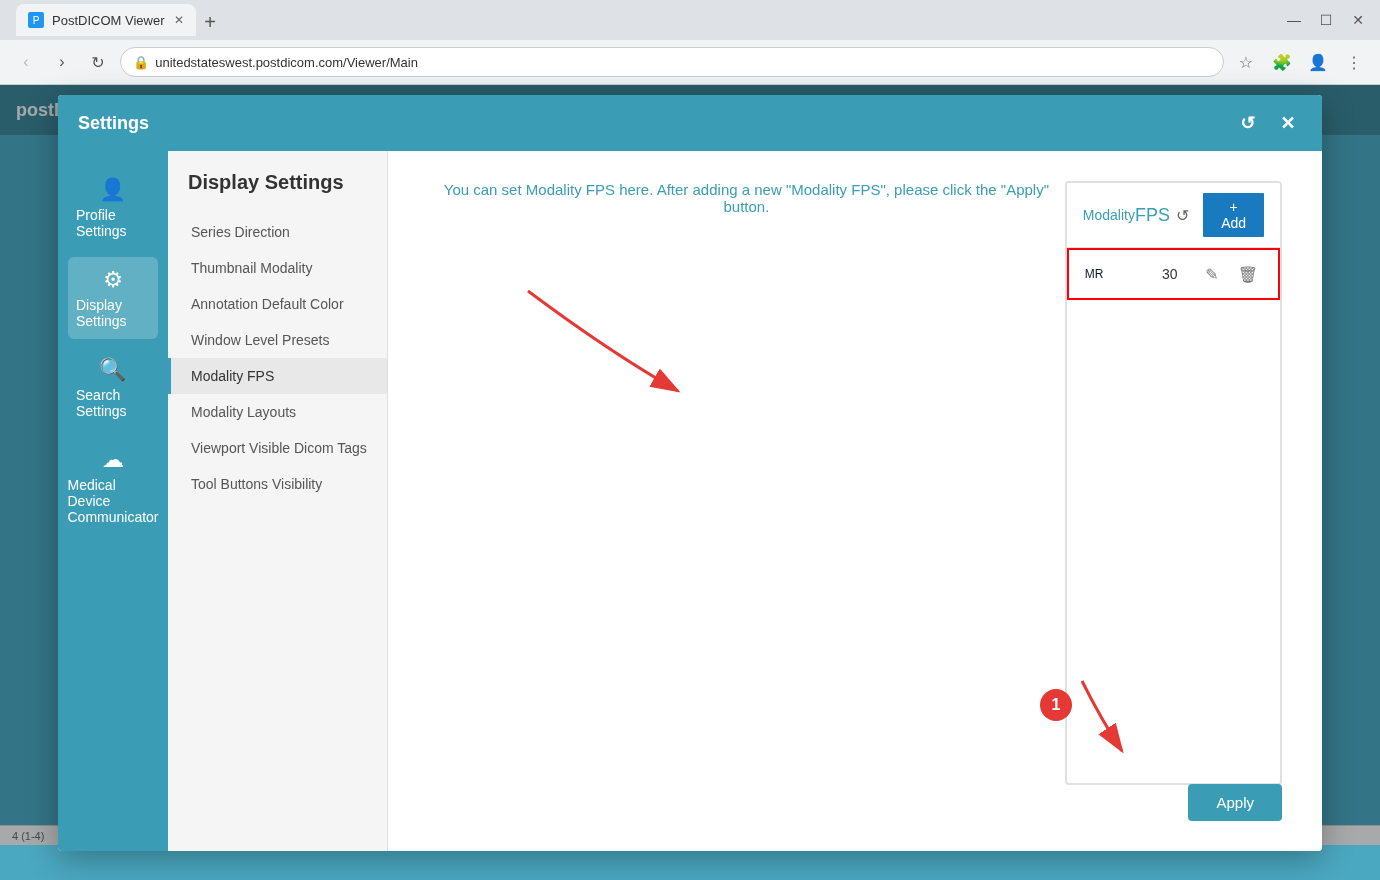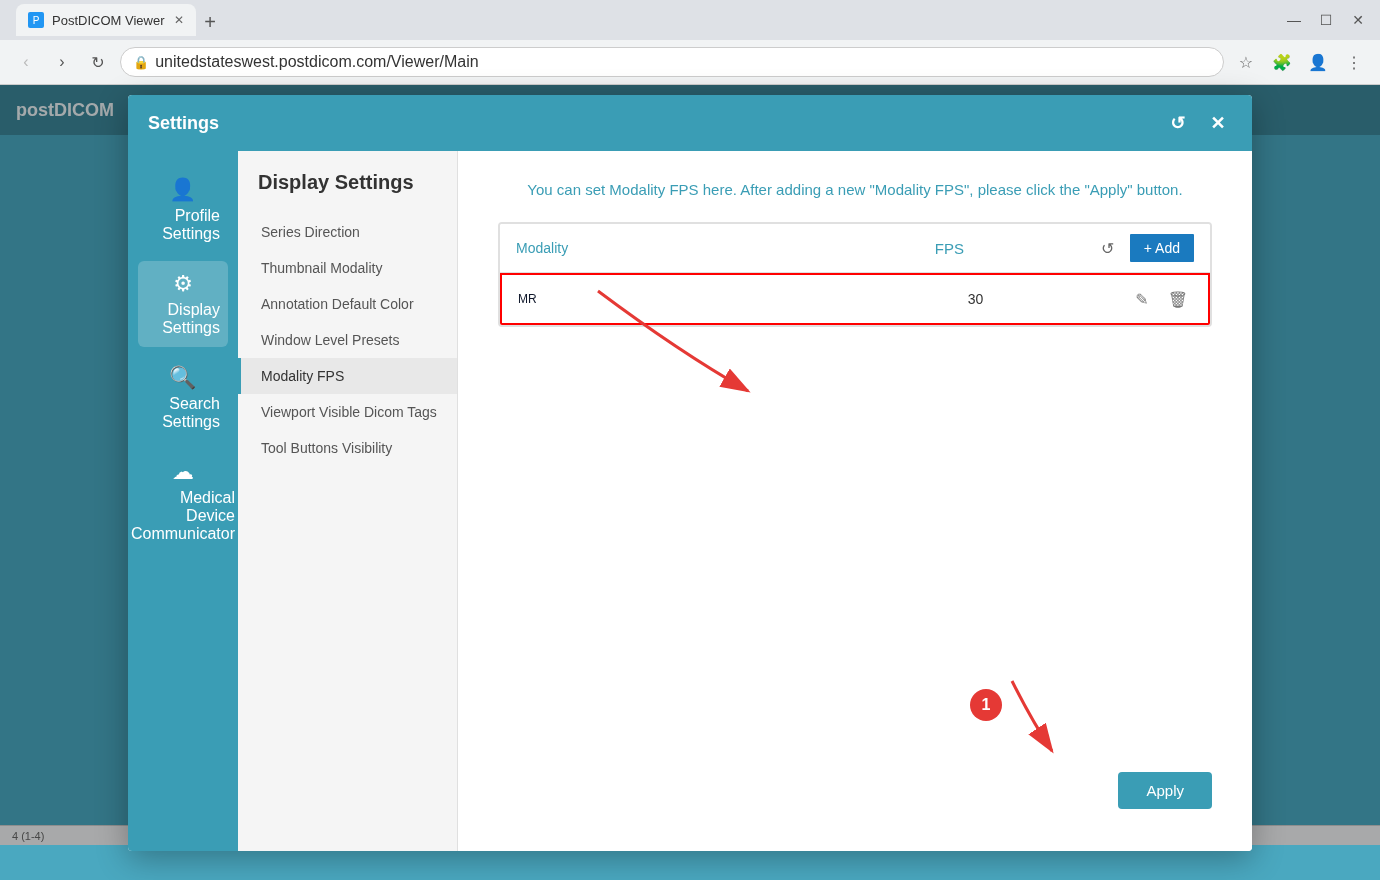--- a/index.html
+++ b/index.html
@@ -118,21 +118,21 @@
       top: 0; left: 0; right: 0; bottom: 0;
       background: rgba(0,0,0,0.3);
       display: flex;
       align-items: flex-start;
       justify-content: center;
       padding-top: 10px;
       z-index: 10;
     }
     .settings-window {
       background: white;
-      width: 1124px;
+      width: 1264px;
       border-radius: 4px;
       overflow: hidden;
       box-shadow: 0 8px 32px rgba(0,0,0,0.3);
       display: flex;
       flex-direction: column;
     }
     .settings-header {
       background: #3a9db5;
       color: white;
       display: flex; align-items: center; justify-content: space-between;
@@ -170,21 +170,21 @@
       cursor: pointer;
       border-radius: 6px;
       width: 90px;
       gap: 4px;
     }
     .sidebar-item.active { background: rgba(255,255,255,0.2); }
     .sidebar-item-icon {
       font-size: 22px; color: white;
     }
     .sidebar-item-label {
-      font-size: 16px; color: white; text-align: right; font-weight: 500;
+      font-size: 14px; color: white; text-align: left; font-weight: 500;
     }
 
     
     .settings-content {
       flex: 1;
       display: flex;
     }
 
     
     .sub-nav {
@@ -209,21 +209,21 @@
       border-left-color: #3a9db5;
       color: #333; font-weight: 500;
     }
 
     
     .main-panel {
       flex: 1;
       padding: 30px 40px;
       background: white;
       display: flex;
-      flex-direction: column;
+      flex-direction: row;
       position: relative;
     }
     .info-text {
       color: #3a9db5;
       font-size: 15px;
       margin-bottom: 24px;
       text-align: center;
     }
 
     
@@ -236,21 +236,21 @@
     .fps-table-header {
       display: flex; align-items: center;
       padding: 10px 16px;
       background: white;
       border-bottom: 1px solid #e0e0e0;
     }
     .fps-col-modality {
       flex: 1; color: #3a9db5; font-size: 14px;
     }
     .fps-col-fps {
-      flex: 1; color: #3a9db5; font-size: 15px; text-align: center;
+      flex: 1; color: #3a9db5; font-size: 18px; text-align: center;
     }
     .fps-header-actions {
       display: flex; align-items: center; gap: 8px;
     }
     .reset-icon {
       cursor: pointer; color: #666; font-size: 16px;
       width: 28px; height: 28px;
       display: flex; align-items: center; justify-content: center;
       border-radius: 50%;
     }
@@ -291,21 +291,21 @@
     
     .apply-btn {
       background: #3a9db5;
       color: white;
       border: none;
       padding: 10px 28px;
       border-radius: 4px;
       font-size: 15px;
       cursor: pointer;
       position: absolute;
-      bottom: 42px;
+      bottom: 30px;
       right: 40px;
     }
 
     
     .step-badge {
       width: 32px; height: 32px;
       background: #e53935;
       border-radius: 50%;
       color: white;
       font-size: 16px; font-weight: bold;
@@ -335,21 +335,21 @@
       <button class="browser-btn">✕</button>
     </div>
   </div>
 
   <div class="address-bar-row">
     <button class="nav-btn disabled">‹</button>
     <button class="nav-btn">›</button>
     <button class="nav-btn">↻</button>
     <div class="address-bar">
       <span style="color:#555; margin-right:6px; font-size:13px;">🔒</span>
-      <span style="font-size:16px;">unitedstateswest.postdicom.com/Viewer/Main</span>
+      <span style="font-size:13px;">unitedstateswest.postdicom.com/Viewer/Main</span>
     </div>
     <div class="address-bar-icons">
       <div class="addr-icon">☆</div>
       <div class="addr-icon">🧩</div>
       <div class="addr-icon">👤</div>
       <div class="addr-icon">⋮</div>
     </div>
   </div>
 </div>
 
@@ -399,20 +399,21 @@
         <div class="settings-content">
 
           <div class="sub-nav">
             <div class="sub-nav-title">Display Settings</div>
 
             <div class="sub-nav-item">Series Direction</div>
             <div class="sub-nav-item">Thumbnail Modality</div>
             <div class="sub-nav-item">Annotation Default Color</div>
             <div class="sub-nav-item">Window Level Presets</div>
             <div class="sub-nav-item active">Modality FPS</div>
+            <div class="sub-nav-item">Modality Layouts</div>
             <div class="sub-nav-item">Viewport Visible Dicom Tags</div>
             <div class="sub-nav-item">Tool Buttons Visibility</div>
           </div>
 
           <div class="main-panel">
 
             <div class="info-text">You can set Modality FPS here. After adding a new "Modality FPS", please click the "Apply" button.</div>
 
             <div class="fps-table">
 

